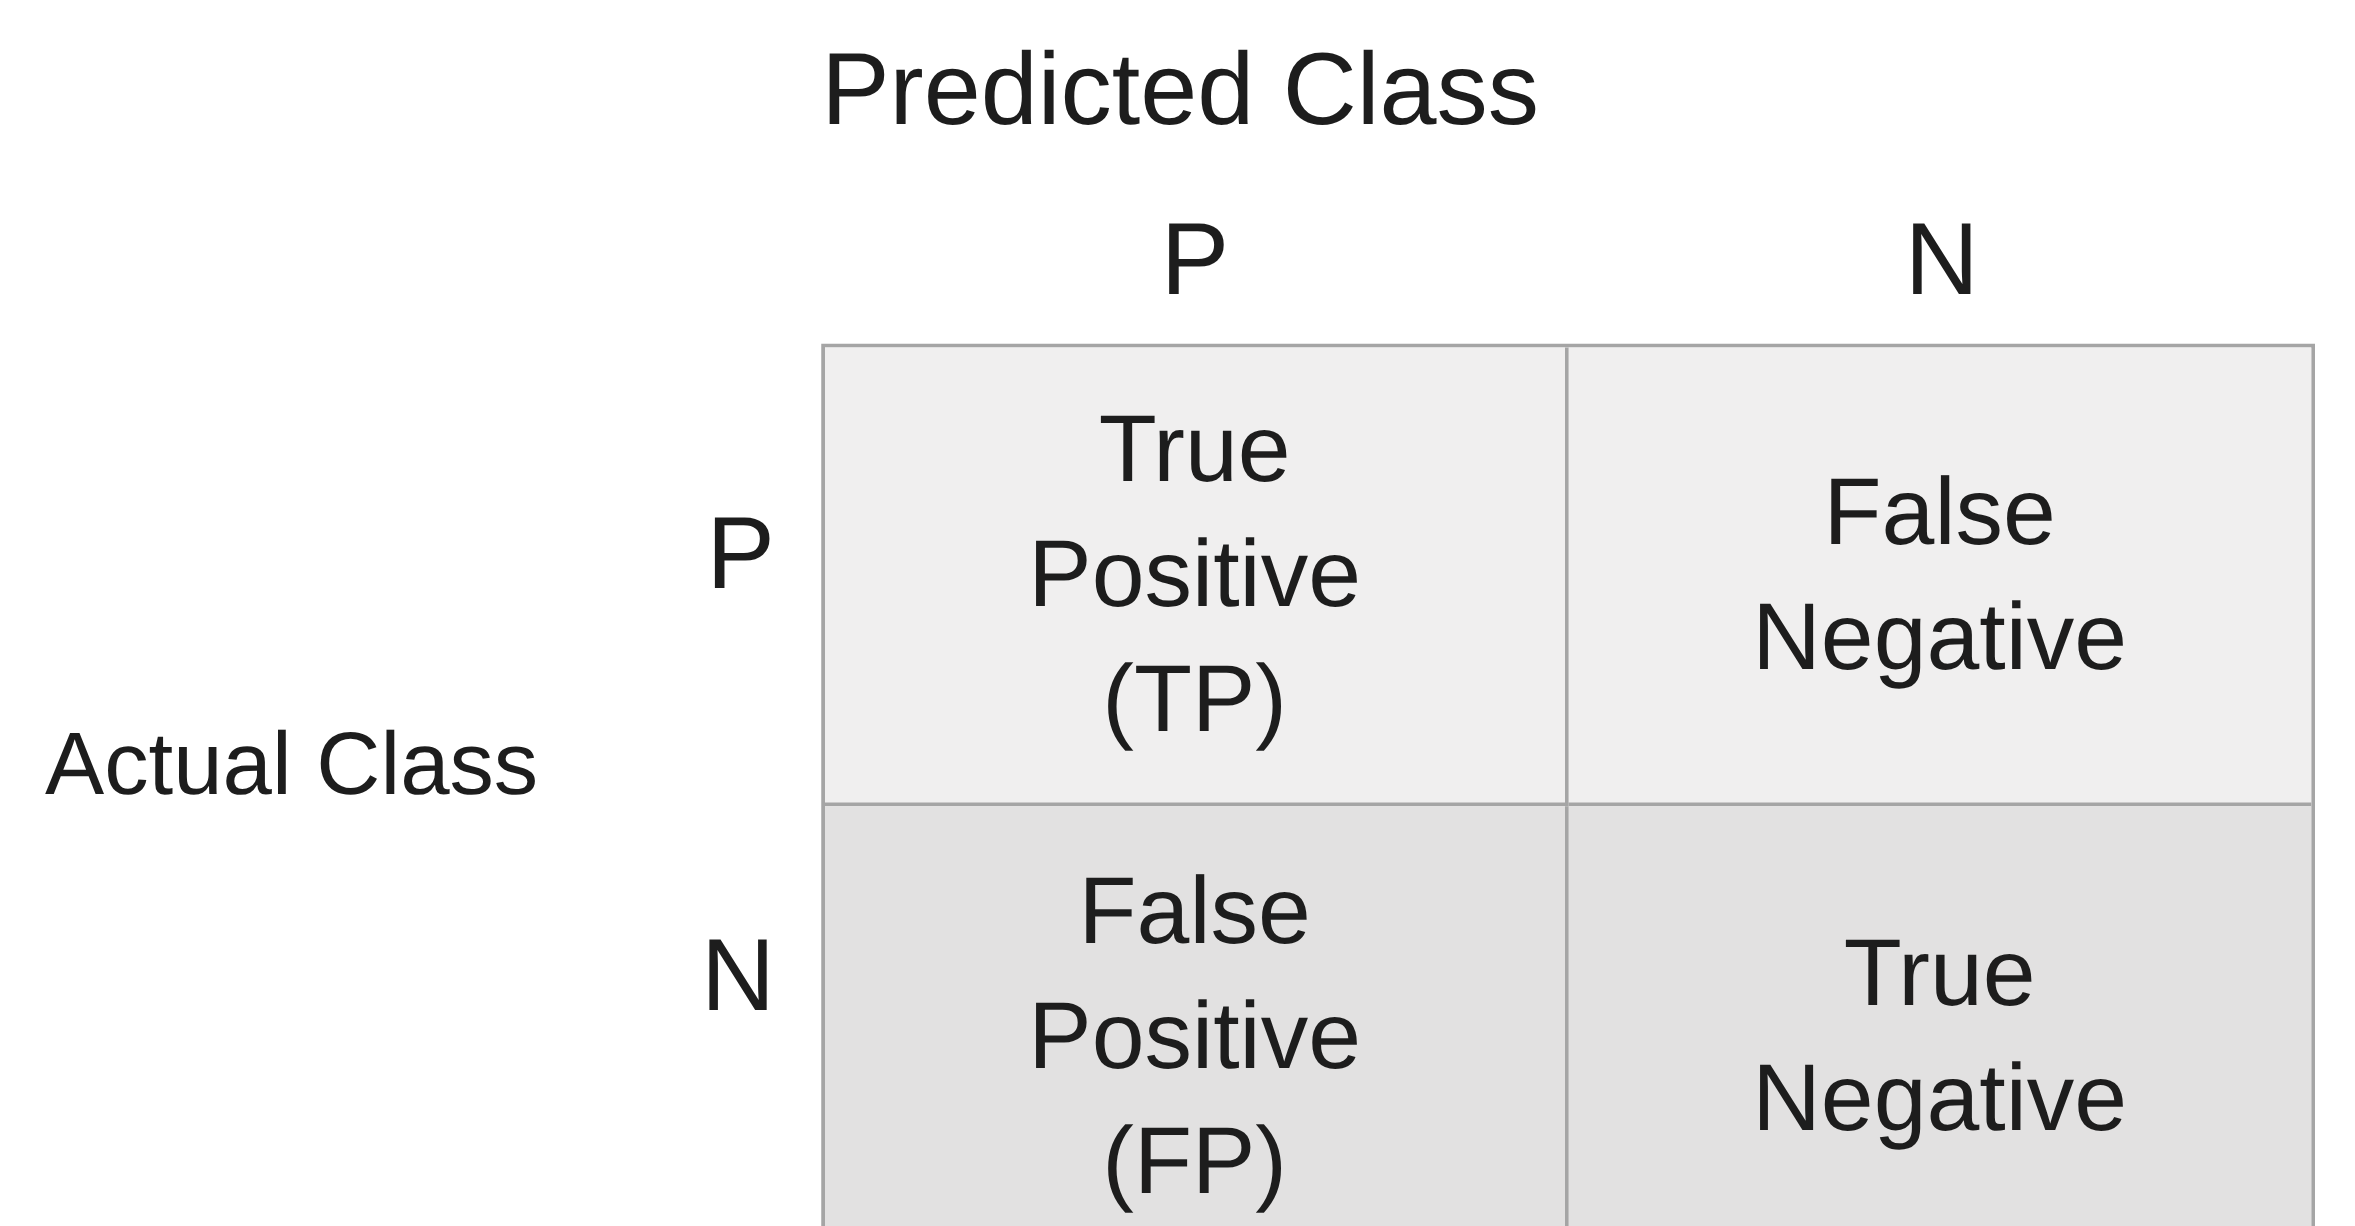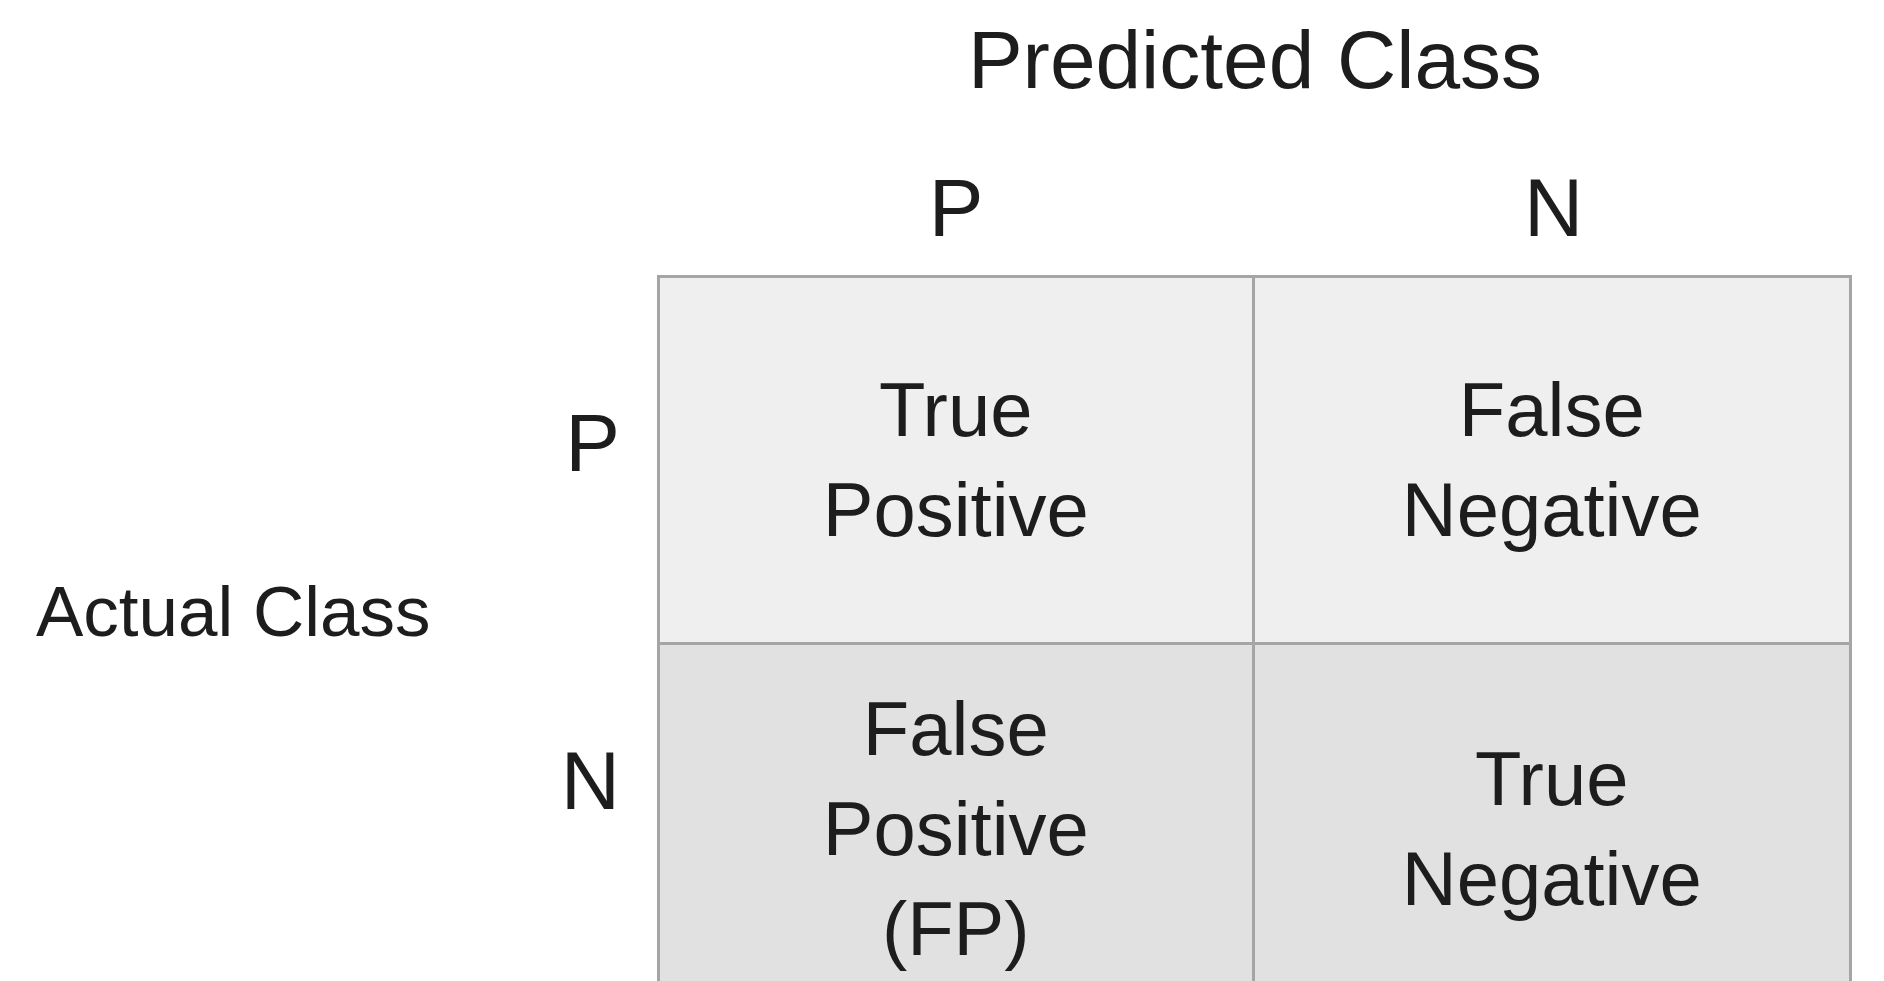--- a/index.html
+++ b/index.html
@@ -14,25 +14,24 @@
     background: var(--bg, #ffffff);
     font-family: "Liberation Sans", "DejaVu Sans", sans-serif;
     color: var(--text, #1d1d1d);
     overflow: hidden;
   }
 
   
   .col-axis-title {
     position: absolute;
     left: 657px;
-    top: 12px;
+    top: 24px;
     width: 1196px;
     font-size: 82px;
     line-height: 96px;
-    text-align: center;
     white-space: nowrap;
   }
 
   
   .col-header {
     position: absolute;
     top: 158px;
     height: 100px;
     font-size: 82px;
     line-height: 100px;
@@ -112,20 +111,21 @@
 
   <div class="row-header row-p">P</div>
 
   <div class="row-header row-n">N</div>
 
   <div class="matrix">
 
     <div class="cell light b-right b-bottom">
       <div class="cell-line">True</div>
       <div class="cell-line">Positive</div>
+      <div class="cell-line">(TP)</div>
     </div>
 
     <div class="cell light b-bottom">
       <div class="cell-line">False</div>
       <div class="cell-line">Negative</div>
     </div>
 
     <div class="cell dark b-right">
       <div class="cell-line">False</div>
       <div class="cell-line">Positive</div>

